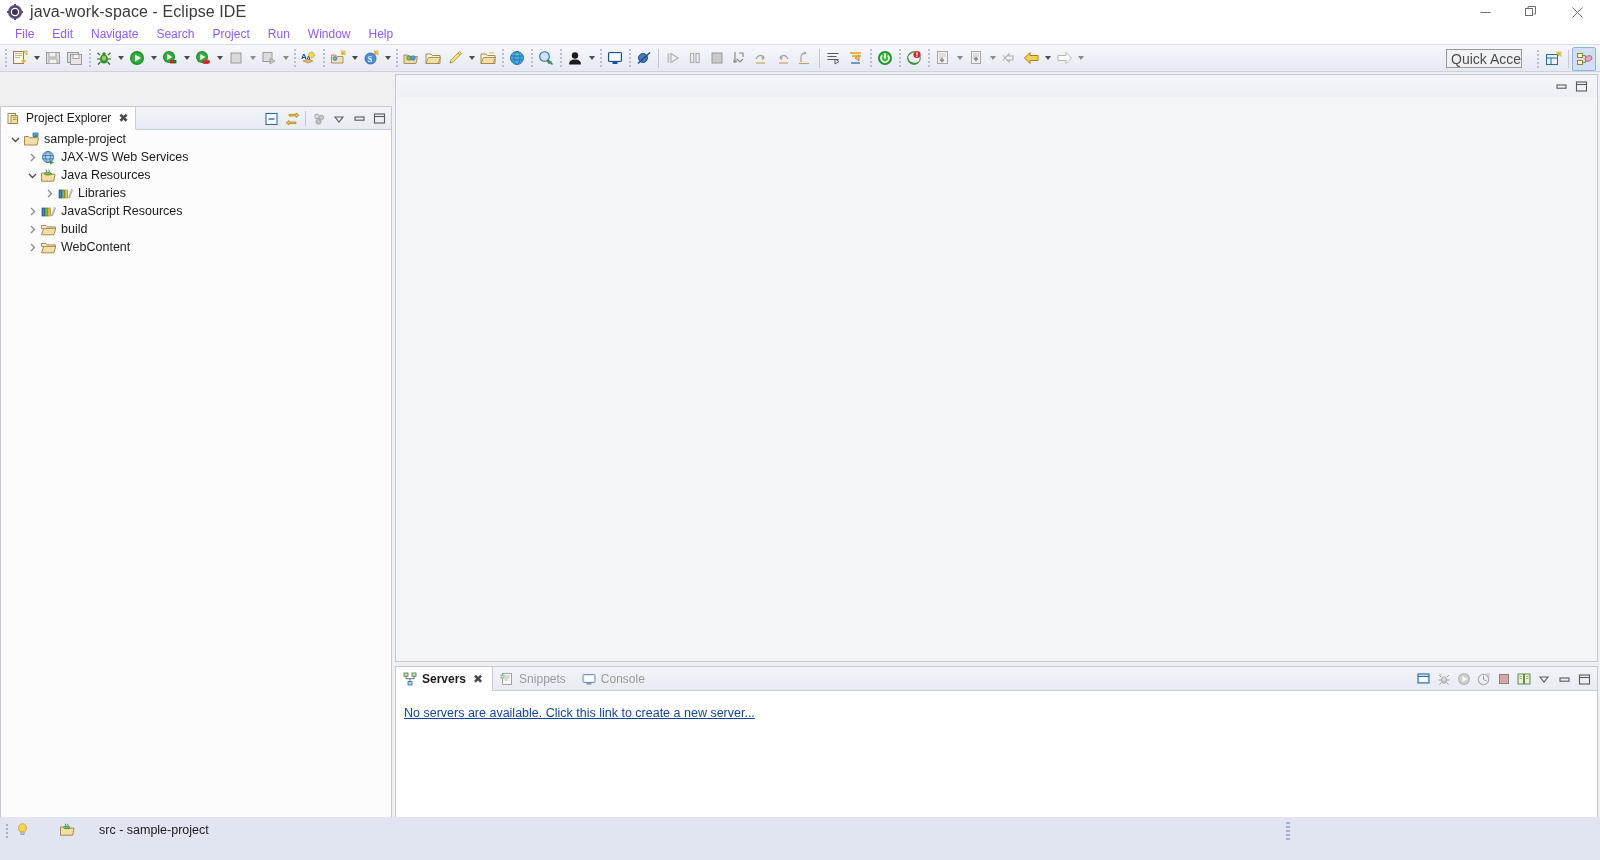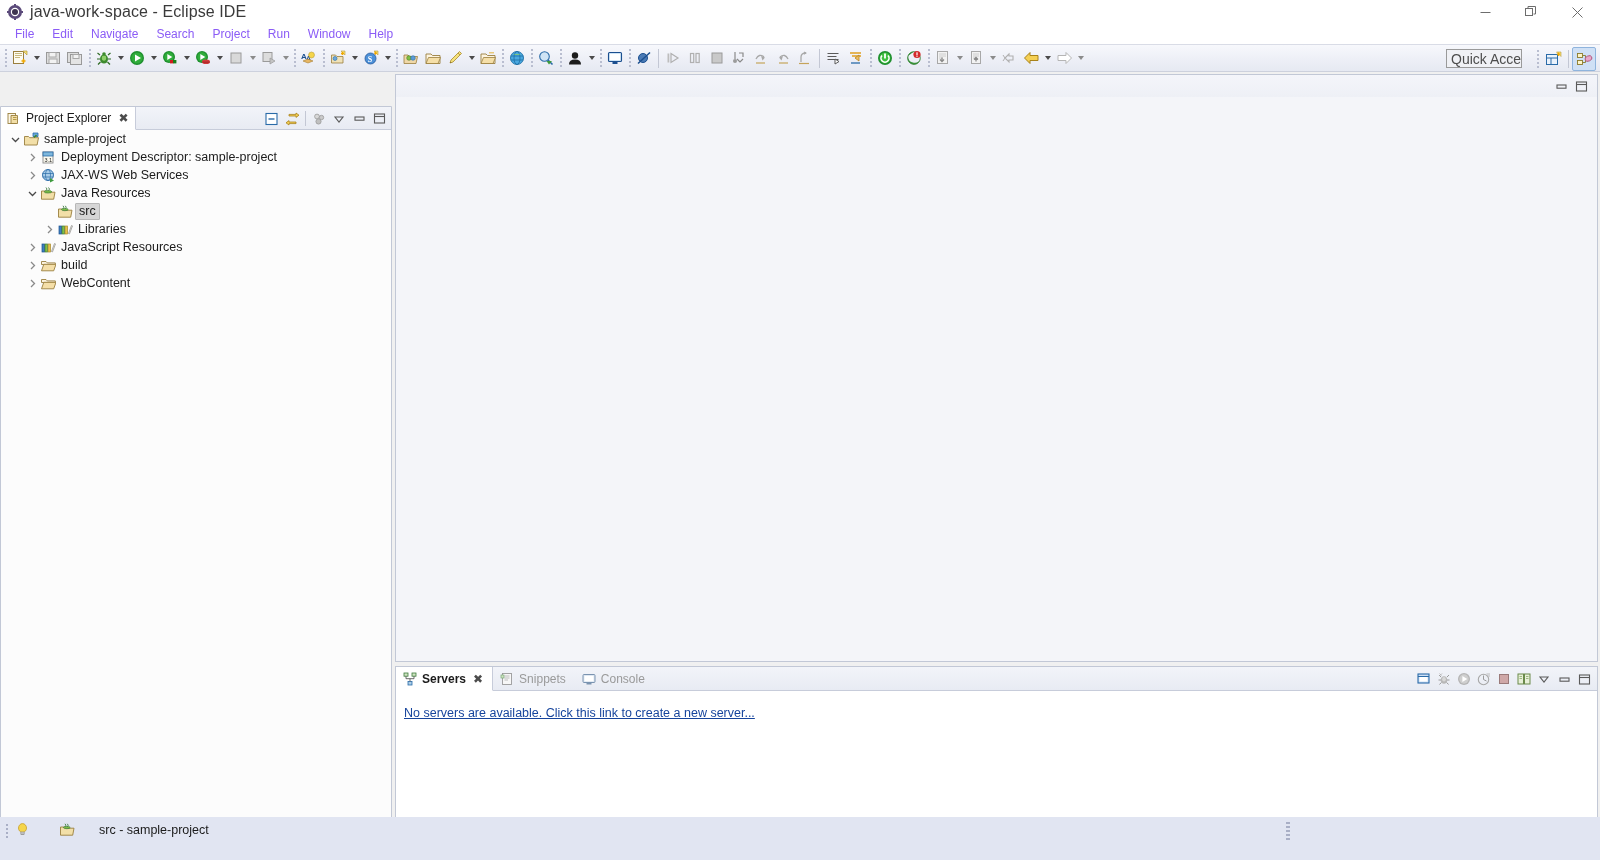--- a/index.html
+++ b/index.html
@@ -690,35 +690,20 @@
         <span class="tree-icon">
           <svg width="15" height="15" viewBox="0 0 15 15">
             <path d="M0.5 4.5 l4 0 l1.2 1.2 l8.8 0 l-1.4 7.3 l-12.6 0 z" fill="#f2dfa8" stroke="#9a7f3e" stroke-width="0.9"></path>
             <path d="M9 1 l5 0 l0 3.5 l-5 0 z" fill="#6aa8dd" stroke="#2a6ba8" stroke-width="0.8"></path>
             <path d="M10 5.5 l2.5 -2.5" stroke="#3d8a2e" stroke-width="1.6"></path>
           </svg>
         </span>
         <span class="tree-label">sample-project</span>
       </div>
 
-      <div class="tree-row" style="padding-left:23px">
-        <span class="twisty">
-          <svg width="11" height="11" viewBox="0 0 11 11">
-              <path d="M4 2 L7.5 5.5 L4 9" fill="none" stroke="#8a8a8a" stroke-width="1.3"></path>
-            </svg>
-        </span>
-        <span class="tree-icon">
-          <svg width="15" height="15" viewBox="0 0 15 15">
-            <rect x="2" y="2" width="10" height="11" fill="#fdfbf0" stroke="#8a8a8a" stroke-width="0.9"></rect>
-            <rect x="2" y="2" width="10" height="4" fill="#7fb8dd" stroke="#2a6ba8" stroke-width="0.8"></rect>
-            <text x="3.5" y="12" font-size="5.5" font-family="sans-serif" fill="#1b1b1b">3.1</text>
-          </svg>
-        </span>
-        <span class="tree-label">Deployment Descriptor: sample-project</span>
-      </div>
 
       <div class="tree-row" style="padding-left:23px">
         <span class="twisty">
           <svg width="11" height="11" viewBox="0 0 11 11">
               <path d="M4 2 L7.5 5.5 L4 9" fill="none" stroke="#8a8a8a" stroke-width="1.3"></path>
             </svg>
         </span>
         <span class="tree-icon">
           <svg width="15" height="15" viewBox="0 0 15 15">
             <circle cx="7" cy="7" r="5.5" fill="#aacde8" stroke="#2a6ba8" stroke-width="0.9"></circle>
@@ -739,31 +724,20 @@
         <span class="tree-icon">
           <svg width="15" height="15" viewBox="0 0 15 15">
             <path d="M0.5 5 l4 0 l1.2 1.2 l8.3 0 l-1.3 7 l-12.2 0 z" fill="#f2dfa8" stroke="#9a7f3e" stroke-width="0.9"></path>
             <path d="M5 1.5 q2 1.5 0 3.2 M7.5 1.5 q2 1.5 0 3.2" fill="none" stroke="#3d7a3d" stroke-width="0.9"></path>
             <ellipse cx="7" cy="5.8" rx="3.8" ry="1.2" fill="#7fc043" stroke="#3d7a3d" stroke-width="0.7"></ellipse>
           </svg>
         </span>
         <span class="tree-label">Java Resources</span>
       </div>
 
-      <div class="tree-row selected" style="padding-left:40px">
-        <span class="twisty"></span>
-        <span class="tree-icon">
-          <svg width="15" height="15" viewBox="0 0 15 15">
-            <path d="M0.5 5 l4 0 l1.2 1.2 l8.3 0 l-1.3 7 l-12.2 0 z" fill="#f2dfa8" stroke="#9a7f3e" stroke-width="0.9"></path>
-            <path d="M5 1.8 q1.8 1.4 0 3 M7.3 1.8 q1.8 1.4 0 3" fill="none" stroke="#3d7a3d" stroke-width="0.9"></path>
-            <ellipse cx="6.8" cy="5.6" rx="3.4" ry="1.1" fill="#7fc043" stroke="#3d7a3d" stroke-width="0.7"></ellipse>
-          </svg>
-        </span>
-        <span class="tree-label">src</span>
-      </div>
 
       <div class="tree-row" style="padding-left:40px">
         <span class="twisty">
           <svg width="11" height="11" viewBox="0 0 11 11">
               <path d="M4 2 L7.5 5.5 L4 9" fill="none" stroke="#8a8a8a" stroke-width="1.3"></path>
             </svg>
         </span>
         <span class="tree-icon">
           <svg width="15" height="15" viewBox="0 0 15 15">
             <rect x="1" y="4" width="2.6" height="8" fill="#3d7fbf" stroke="#1b4f8f" stroke-width="0.7"></rect>

